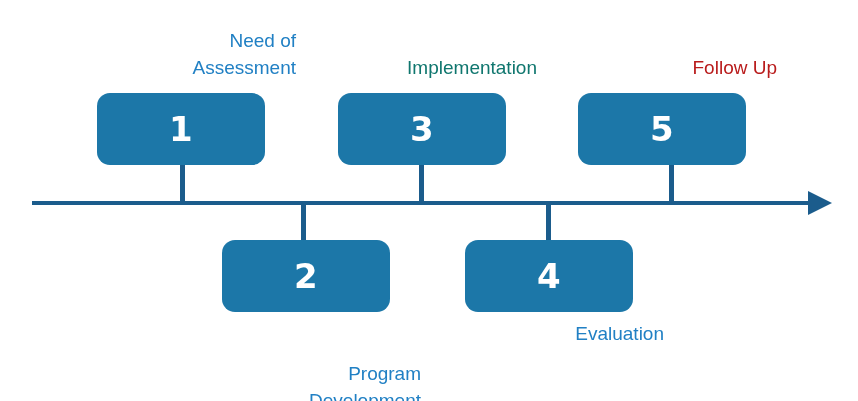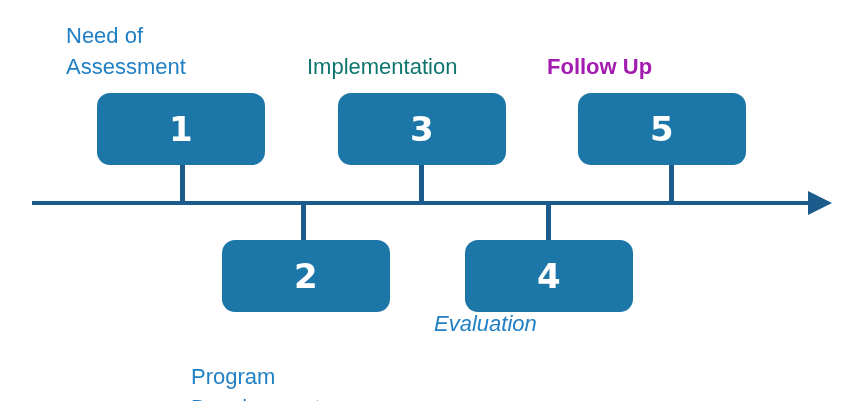--- a/index.html
+++ b/index.html
@@ -56,24 +56,24 @@
     line-height: 1;
     letter-spacing: 0.5px;
     user-select: none;
   }
 
   
   .step-label {
     position: absolute;
     color: #2180C4;
     font-family: "Liberation Sans", sans-serif;
-    font-size: 22px;
+    font-size: 19px;
     font-weight: 400;
     line-height: 1.42;
-    text-align: left;
+    text-align: right;
     white-space: pre-line;
     user-select: none;
   }
   .label-above {  }
   .label-below {  }
 </style>
 </head>
 <body>
 
 <div id="canvas">
@@ -102,21 +102,21 @@
 Development</div>
       <div class="stem" style="left: 419px; width: 5px; background: rgb(27, 92, 140); top: 165px; height: 40px;"></div>
       <div class="step-box" style="left: 338px; top: 93px; background: rgb(28, 119, 168);">
         <span class="step-number" style="color: rgb(255, 255, 255);">3</span>
       </div>
       <div class="step-label label-above" style="color: #0f766e; width: 230px; left: 307px; top: auto; bottom: 319px;">Implementation</div>
       <div class="stem" style="left: 546px; width: 5px; background: rgb(27, 92, 140); top: 203px; height: 39px;"></div>
       <div class="step-box" style="left: 465px; top: 240px; background: rgb(28, 119, 168);">
         <span class="step-number" style="color: rgb(255, 255, 255);">4</span>
       </div>
-      <div class="step-label label-below" style="color: rgb(33, 128, 196); width: 230px; left: 434px; top: 308px; font-style: italic;">Evaluation</div>
+      <div class="step-label label-below" style="color: rgb(33, 128, 196); width: 230px; left: 434px; top: 321px;">Evaluation</div>
       <div class="stem" style="left: 669px; width: 5px; background: rgb(27, 92, 140); top: 165px; height: 40px;"></div>
       <div class="step-box" style="left: 578px; top: 93px; background: rgb(28, 119, 168);">
         <span class="step-number" style="color: rgb(255, 255, 255);">5</span>
       </div>
-      <div class="step-label label-above" style="color: #a21caf; width: 230px; left: 547px; top: auto; bottom: 319px; font-weight: bold;">Follow Up</div>
+      <div class="step-label label-above" style="color: #b91c1c; width: 230px; left: 547px; top: auto; bottom: 319px;">Follow Up</div>
     </div>
 
 </div>
 
 </body></html>

